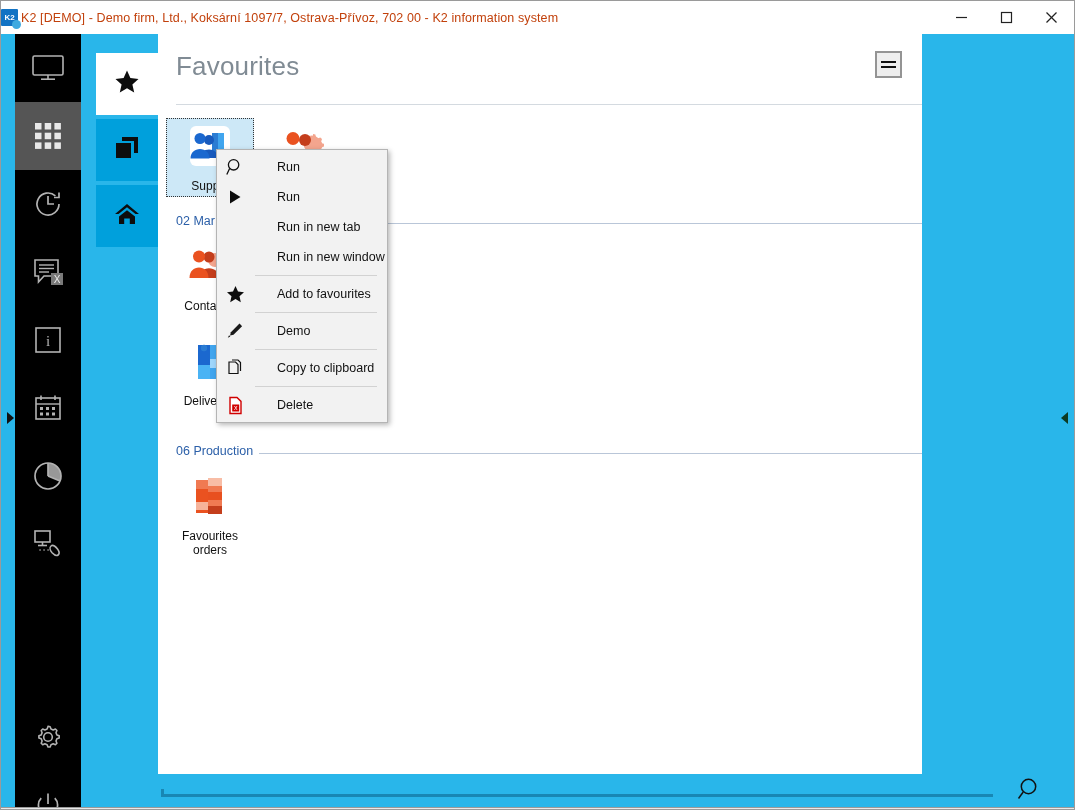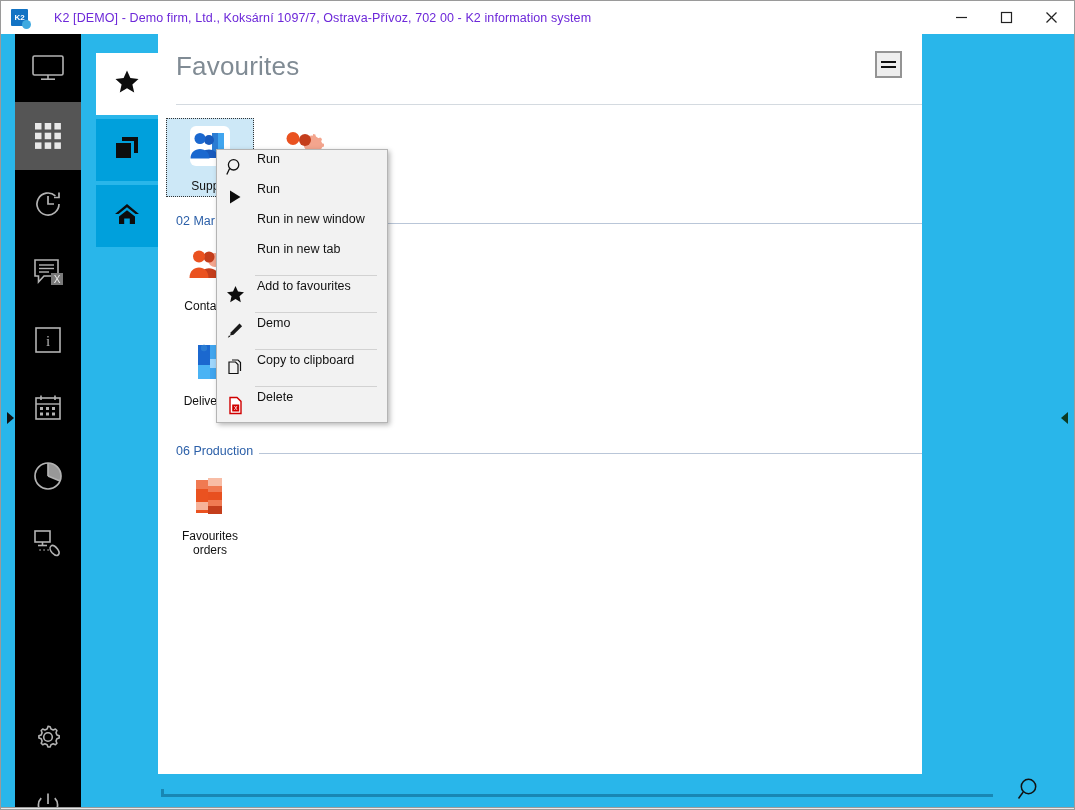--- a/index.html
+++ b/index.html
@@ -19,41 +19,41 @@
     overflow: hidden;
   }
 
   
   #titlebar {
     position: absolute; left: 0; top: 0;
     width: 1073px; height: 33px;
     background: #ffffff;
     display: flex; align-items: center;
   }
-  #title-left { display: flex; align-items: center; padding-left: 10px; height: 100%; }
+  #title-left { display: flex; align-items: center; height: 100%; }
   .k2-logo {
     width: 17px; height: 17px;
     background: #1273c4;
     color: #fff;
     font-size: 8px; font-weight: bold;
     display: flex; align-items: center; justify-content: center;
     border-radius: 1px;
     position: relative;
     font-family: "Liberation Sans", sans-serif;
   }
   .k2-logo::after {
     content:"";
     position:absolute; right:-3px; bottom:-3px;
     width:9px;height:9px;border-radius:50%;
     background:#3fa9e0;
   }
   #title-text {
-    margin-left: 26px;
+    margin-left: 3px;
     font-size: 12.5px;
-    color: #6d28d9;
+    color: #c2410c;
     white-space: nowrap;
     letter-spacing: 0.1px;
   }
   #win-buttons { position: absolute; right: 0; top: 0; height: 32px; display: flex; }
   .win-btn {
     width: 45px; height: 32px;
     display: flex; align-items: center; justify-content: center;
     color: #222; font-size: 13px;
     background: transparent;
   }
@@ -169,23 +169,24 @@
     position: absolute; left: 215px; top: 148px;
     width: 172px;
     background: #f2f2f2;
     border: 1px solid #b4b4b4;
     box-shadow: 2px 2px 5px rgba(0,0,0,0.28);
     z-index: 40;
     padding: 2px 0;
   }
   .ctx-item {
     height: 30px;
-    display: flex; 
+    display: flex; align-items: center;
     font-size: 12.5px; color: #111;
     padding-left: 0;
+    gap: 20px;
   }
   .ctx-item .ctx-ico {
     width: 36px; min-width: 36px; height: 30px;
     display: flex; align-items: center; justify-content: center;
   }
   .ctx-item .ctx-label { padding-left: 4px; white-space: nowrap; }
   .ctx-sep {
     height: 1px; background: #d2d2d2; margin: 3px 10px 3px 38px;
   }
 
@@ -533,26 +534,26 @@
       <span class="ctx-ico">
         <svg width="16" height="16" viewBox="0 0 16 16">
             <path d="M3 1.5 L13.5 8 L3 14.5 Z" fill="#0d0d0d"></path>
           </svg>
       </span>
       <span class="ctx-label">Run</span>
     </div>
 
     <div class="ctx-item">
       <span class="ctx-ico"></span>
+      <span class="ctx-label">Run in new tab</span>
+    </div>
+
+    <div class="ctx-item">
+      <span class="ctx-ico"></span>
       <span class="ctx-label">Run in new window</span>
-    </div>
-
-    <div class="ctx-item">
-      <span class="ctx-ico"></span>
-      <span class="ctx-label">Run in new tab</span>
     </div>
 
     <div class="ctx-sep"></div>
 
     <div class="ctx-item">
       <span class="ctx-ico">
         <svg width="19" height="19" viewBox="0 0 19 19">
             <path d="M9.5 1 l2.5 5.6 6 .6 -4.5 4 1.3 6 -5.3-3.2 -5.3 3.2 1.3-6 -4.5-4 6-.6z" fill="#0d0d0d"></path>
           </svg>
       </span>

